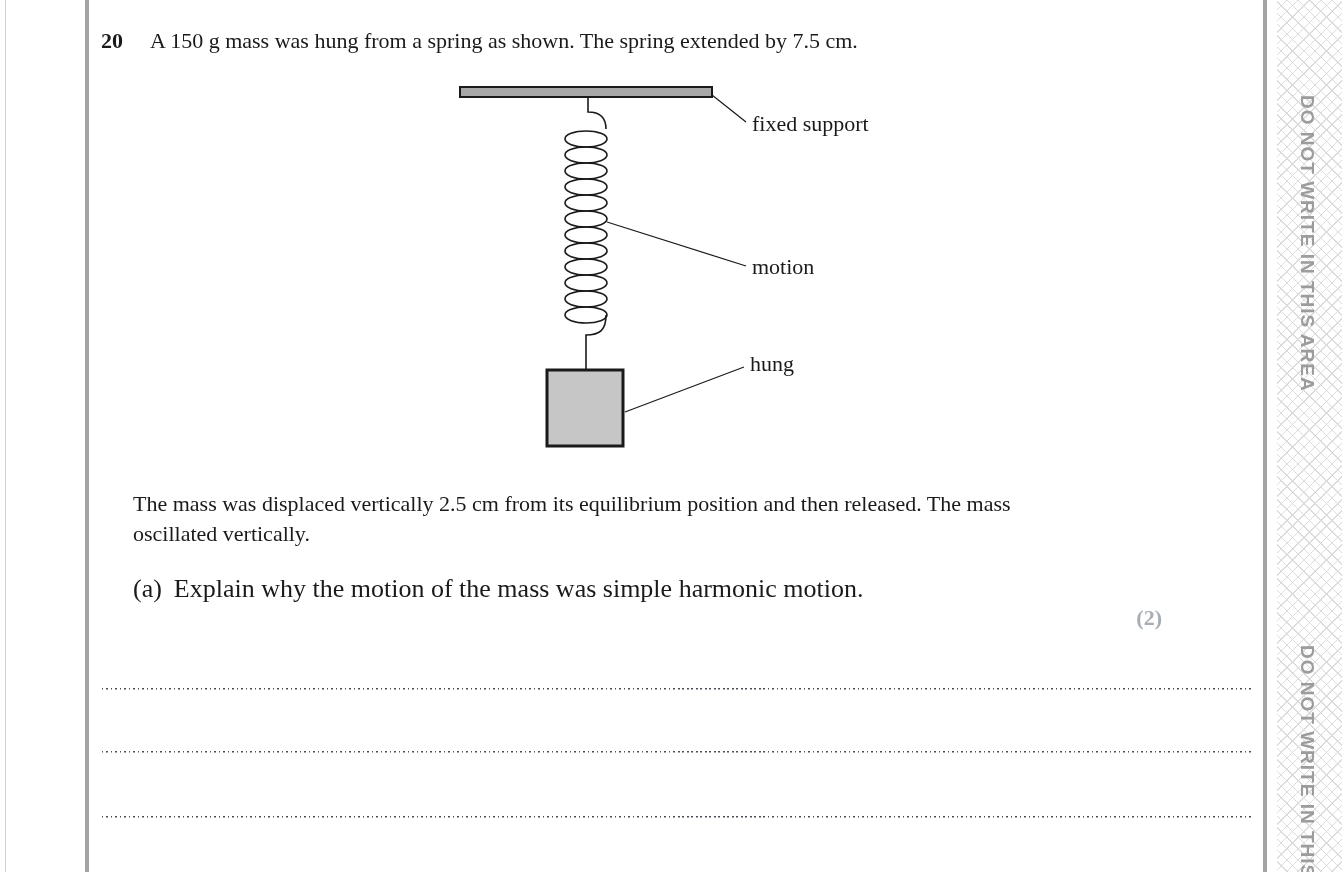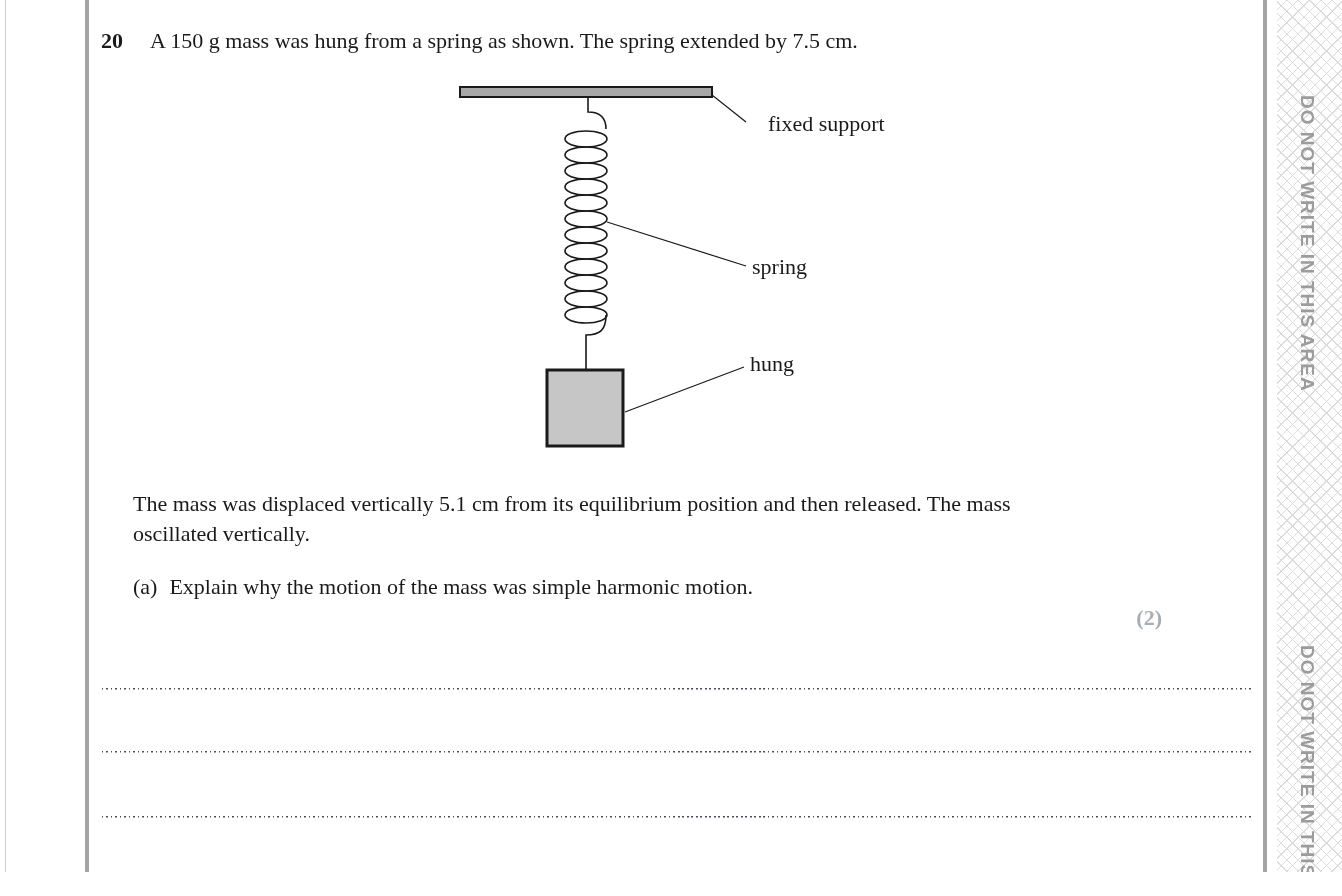--- a/index.html
+++ b/index.html
@@ -20,26 +20,26 @@
     position:absolute;left:19px;
     writing-mode:vertical-rl;
     font-family:"Liberation Sans", sans-serif;font-weight:bold;
     font-size:19px;letter-spacing:1px;color:#9c9c9c;white-space:nowrap;
   }
   .side-text.top{top:95px;}
   .side-text.bottom{top:645px;}
   .qnum{position:absolute;left:101px;top:28px;font-size:22px;font-weight:bold;}
   .qstem{position:absolute;left:150px;top:28px;font-size:22px;white-space:nowrap;}
   .paragraph{position:absolute;left:133px;top:489px;width:890px;font-size:22px;line-height:30px;}
-  .part-a{position:absolute;left:133px;top:574px;font-size:22px;text-align:right;}
+  .part-a{position:absolute;left:133px;top:574px;font-size:26px;text-align:right;}
   .part-a .plabel{margin-right:12px;}
   .marks{position:absolute;right:180px;top:605px;font-size:22px;font-weight:bold;color:#a7adb4;}
   .diagram-svg{position:absolute;left:0;top:0;pointer-events:none;}
   .dlabel{position:absolute;font-size:22px;white-space:nowrap;}
-  .dlabel.fixed-support{left:752px;top:111px;margin-left:16px;}
+  .dlabel.fixed-support{left:752px;top:111px;}
   .dlabel.spring{left:752px;top:254px;}
   .dlabel.mass{left:750px;top:351px;}
   .answer-line{
     position:absolute;left:102px;width:1151px;height:2px;
     background-image:repeating-linear-gradient(90deg,#4a4f57 0 1.5px,transparent 1.5px 4.5px);
     background-size:100% 1.5px;background-repeat:no-repeat;background-position:0 0;
   }
   .al1{top:688px;} .al2{top:751px;} .al3{top:816px;} .al4{top:877px;}
   .bottom-blue{position:absolute;left:115px;top:891px;width:1017px;height:5px;background:#2d6fd3;}
 </style>
@@ -76,24 +76,24 @@
       <path d="M606,315 C606,330 600,335 586,335 L586,370"></path>
     </g>
     <rect x="547" y="370" width="76" height="76" fill="#c6c6c6" stroke="#1a1a1a" stroke-width="3"></rect>
     <g stroke="#1a1a1a" stroke-width="1.2">
       <line x1="712" y1="95" x2="746" y2="122"></line>
       <line x1="607" y1="222" x2="746" y2="266"></line>
       <line x1="625" y1="412" x2="744" y2="367"></line>
     </g>
   </svg>
   <div class="dlabel fixed-support">fixed support</div>
-  <div class="dlabel spring">spring</div>
+  <div class="dlabel spring">motion</div>
   <div class="dlabel mass">hung</div>
 
-  <div class="paragraph">The mass was displaced vertically 5.1 cm from its equilibrium position and then released. The mass oscillated vertically.</div>
+  <div class="paragraph">The mass was displaced vertically 2.5 cm from its equilibrium position and then released. The mass oscillated vertically.</div>
 
   <div class="part-a">
     <span class="plabel">(a)</span><span>Explain why the motion of the mass was simple harmonic motion.</span>
   </div>
 
   <div class="marks">(2)</div>
 
   <div class="answer-line al1"></div>
   <div class="answer-line al2"></div>
   <div class="answer-line al3"></div>

